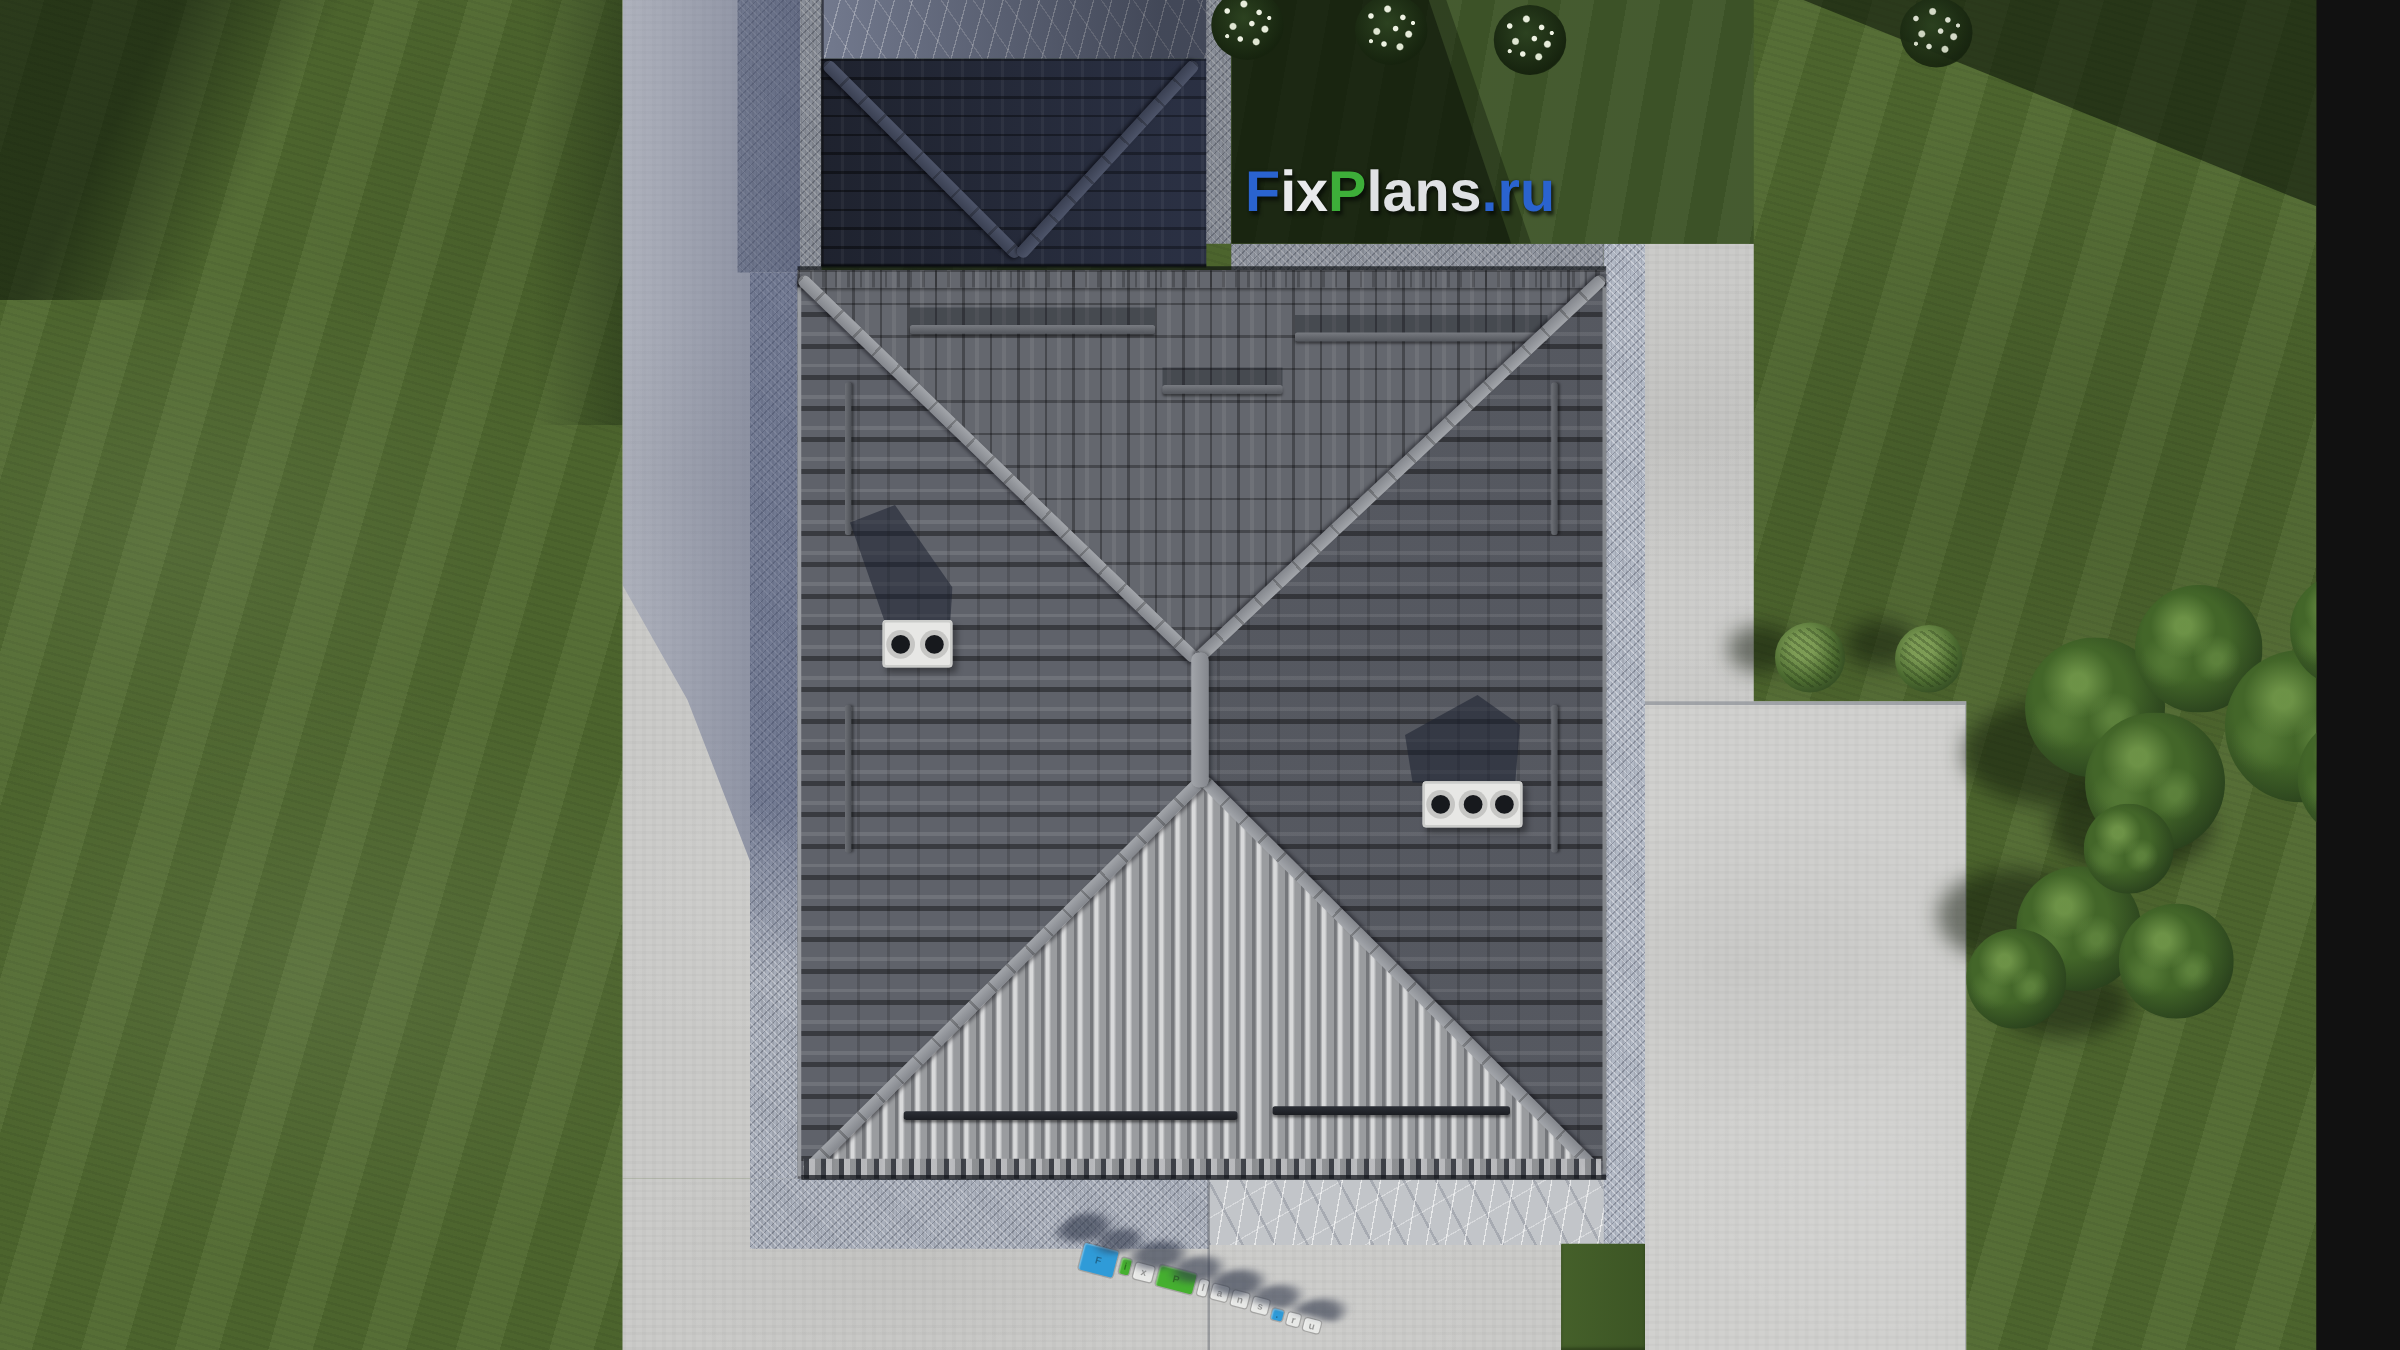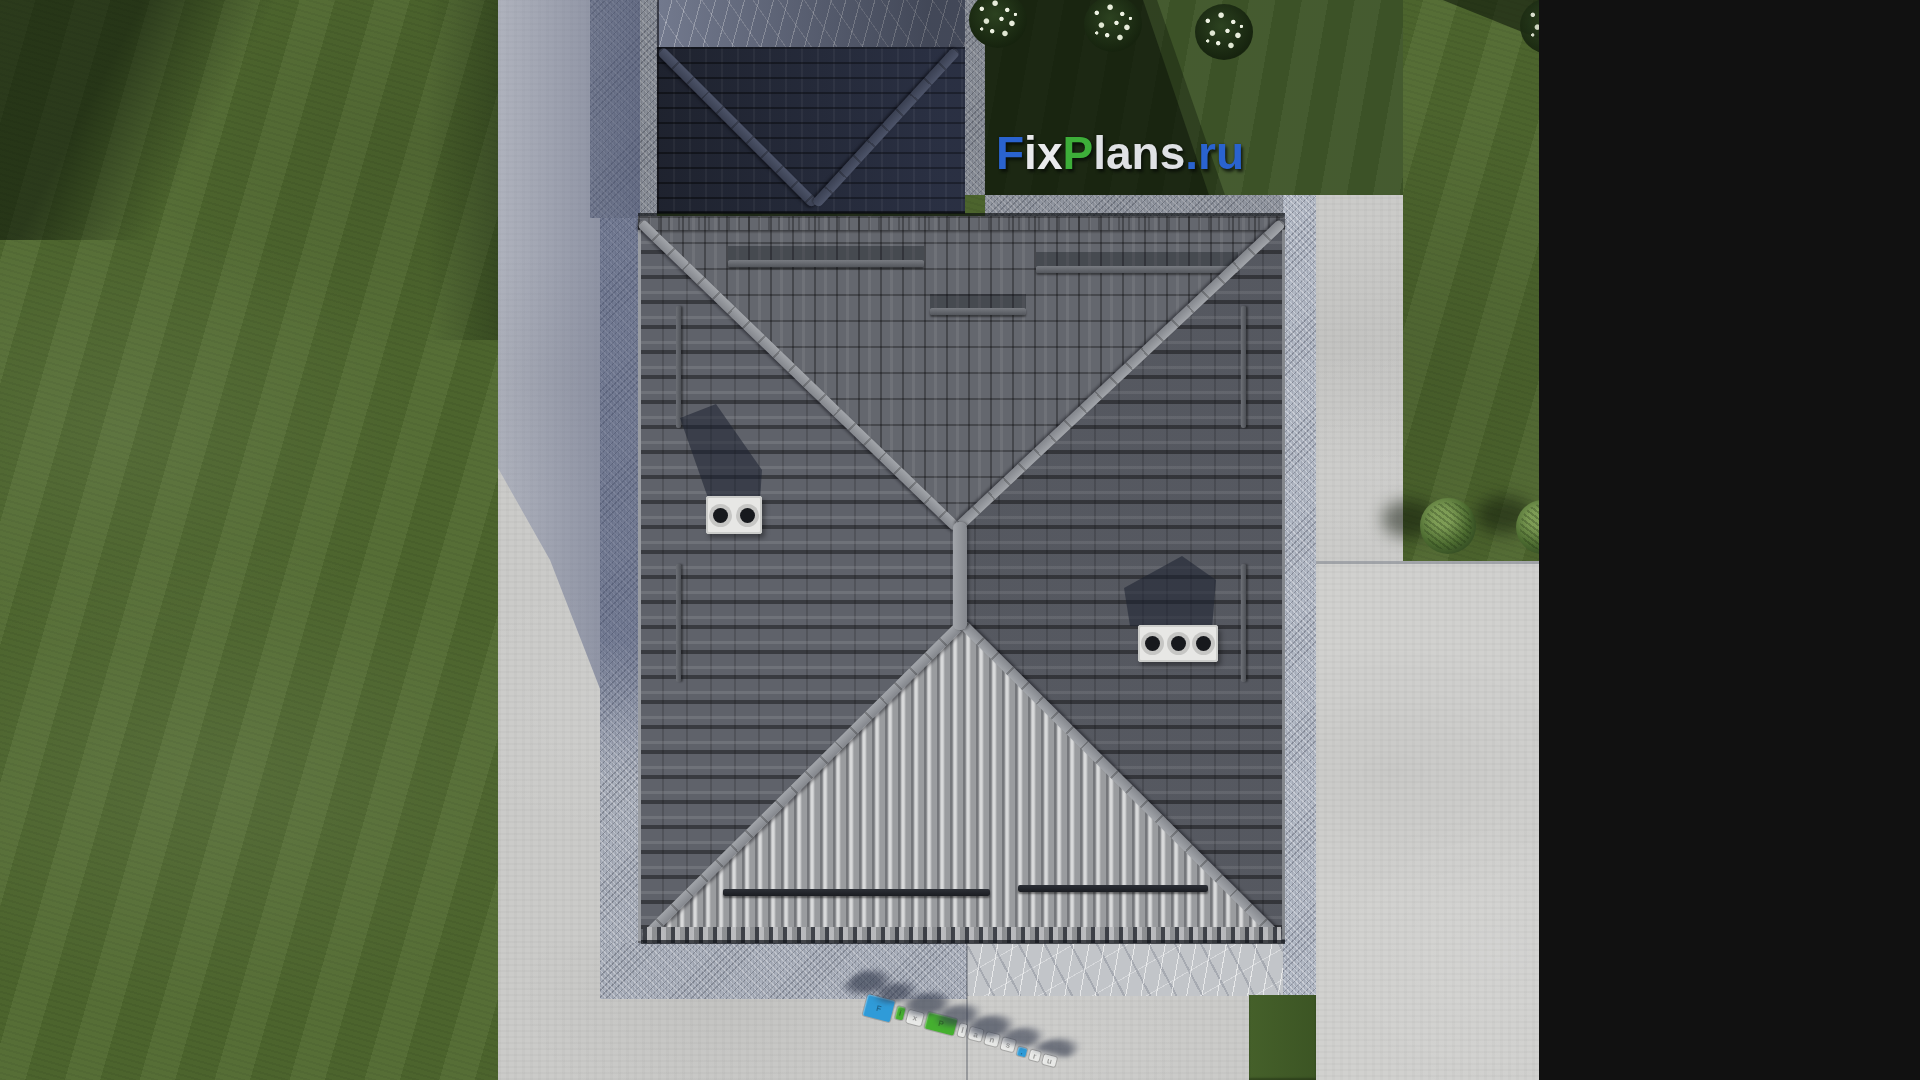--- a/index.html
+++ b/index.html
@@ -1,16 +1,16 @@
 <!DOCTYPE html>
 <html><head>
 <meta charset="utf-8">
 <style>
   html,body{margin:0;padding:0;background:#111;}
-  .scene{position:relative;width:1539px;height:1080px;overflow:hidden;
+  .scene{position:relative;width:1853px;height:1080px;overflow:hidden;
     font-family:"Liberation Sans",sans-serif;
     background-color:#50692f;
     background-image:
       radial-gradient(520px 340px at 14% 72%, rgba(255,255,255,.06), transparent 70%),
       radial-gradient(560px 380px at 88% 34%, rgba(0,0,0,.10), transparent 72%),
       radial-gradient(420px 300px at 28% 14%, rgba(0,0,0,.08), transparent 70%),
       radial-gradient(430px 320px at 8% 40%, rgba(255,255,255,.05), transparent 70%),
       repeating-linear-gradient(106deg, rgba(255,255,255,.035) 0 34px, rgba(0,0,0,.05) 34px 72px),
       repeating-linear-gradient(16deg, rgba(0,0,0,.05) 0 2px, transparent 2px 6px);}
   .abs{position:absolute;}

